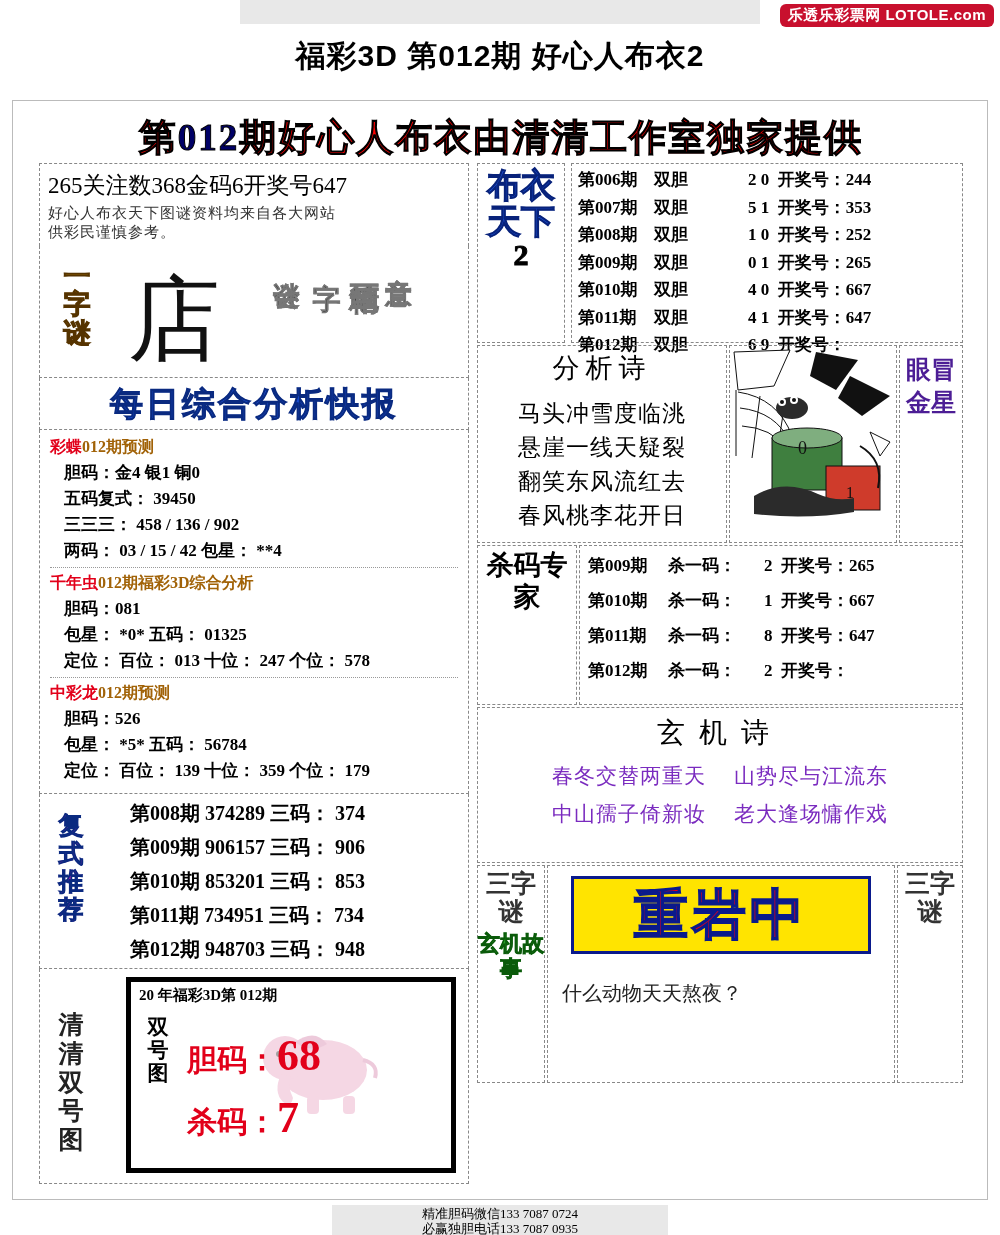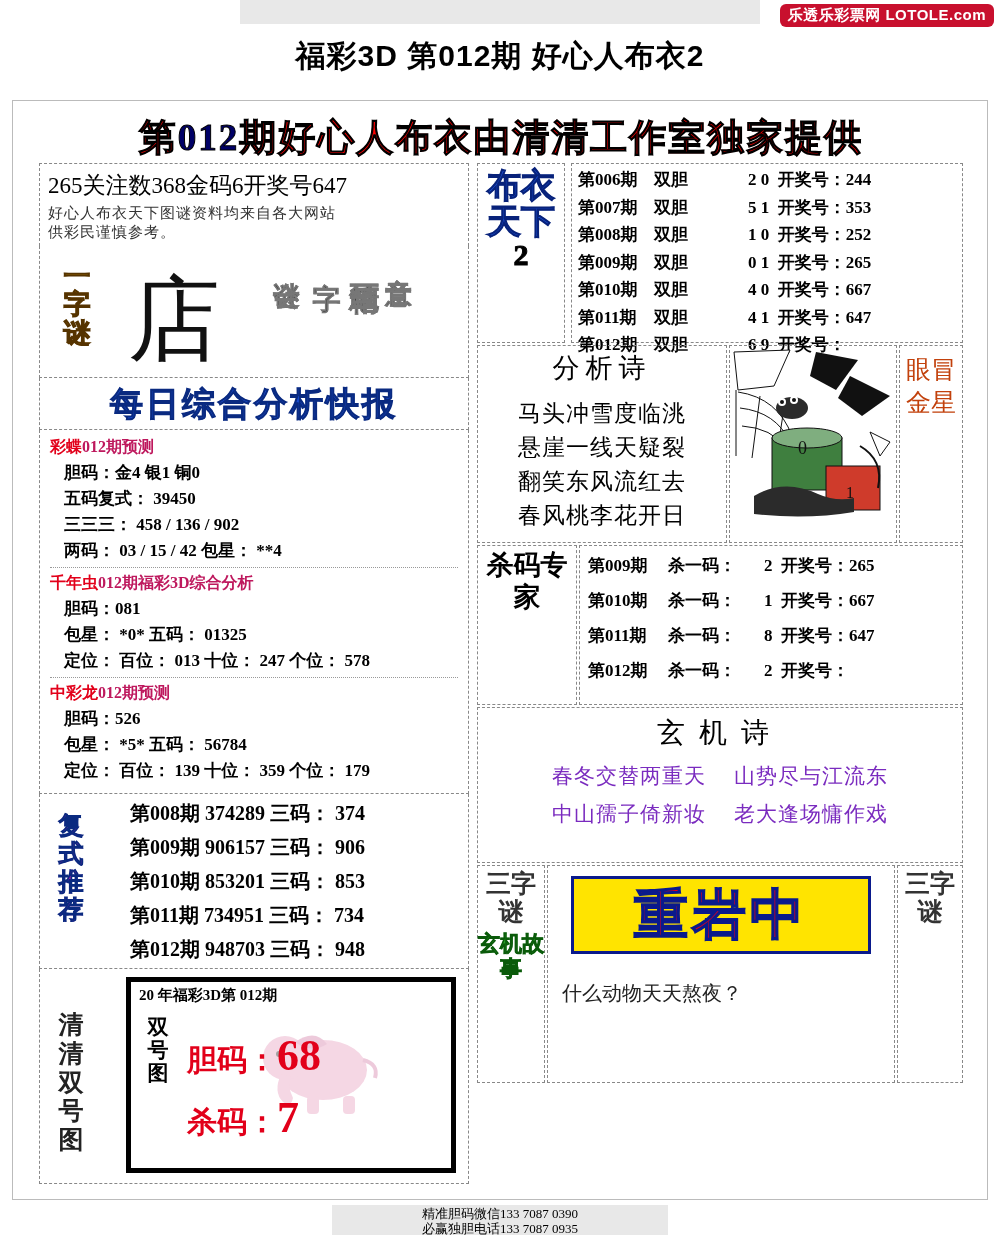--- a/index.html
+++ b/index.html
@@ -97,21 +97,21 @@
     color:#1a4fd6;
     -webkit-text-stroke:1px #0a2a80;
     letter-spacing:3px;
   }
   .analysis {
     border:1px dashed #888; border-top:none;
     padding:5px 10px 8px 10px;
     font-family:"Liberation Serif", serif;
   }
   .analysis .hdr { color:#e2001a; font-size:16px; font-weight:bold; margin:2px 0 3px 0; }
-  .analysis .hdr .blk { color:#be185d;text-align:right; }
+  .analysis .hdr .blk { color:#a16207;text-align:right; }
   .analysis .row { font-size:17px; font-weight:bold; color:#000; margin:3px 0 3px 14px; }
   .sep { border-top:1px dotted #999; margin:5px 0; }
 
   .recbox {
     position:relative;
     border:1px dashed #888; border-top:none;
     height:175px;
   }
   .rec-label {
     position:absolute; left:8px; top:18px; width:46px;
@@ -204,21 +204,21 @@
   }
   .cartoon {
     position:absolute; left:252px; top:182px; width:168px; height:198px;
     border:1px dashed #888; overflow:hidden;
   }
   .eyebox {
     position:absolute; left:422px; top:182px; width:64px; height:198px;
     border:1px dashed #888; text-align:center;
   }
   .eyebox .c {
-    font-size:25px; font-weight:normal; color:#c2410c;
+    font-size:25px; font-weight:bold; color:#4c1d95;
     font-family:"Liberation Serif", serif; line-height:1.3; padding-top:8px;
   }
   .eyebox .c span{display:block;}
 
   .shamabox {
     position:absolute; left:0; top:382px; width:100px; height:160px;
     border:1px dashed #888; text-align:center;
   }
   .shamabox .c {
     font-size:27px; font-weight:bold; color:#000;
@@ -553,15 +553,15 @@
       <div class="riddle-right">
         <div class="a">
           <span>三字谜</span>
         </div>
       </div>
     </div>
   </div>
 </div>
 
 <div class="footer">
-  <div>精准胆码微信133 7087 0390</div>
+  <div>精准胆码微信133 7087 0724</div>
   <div>必赢独胆电话133 7087 0935</div>
 </div>
 
 </body></html>

